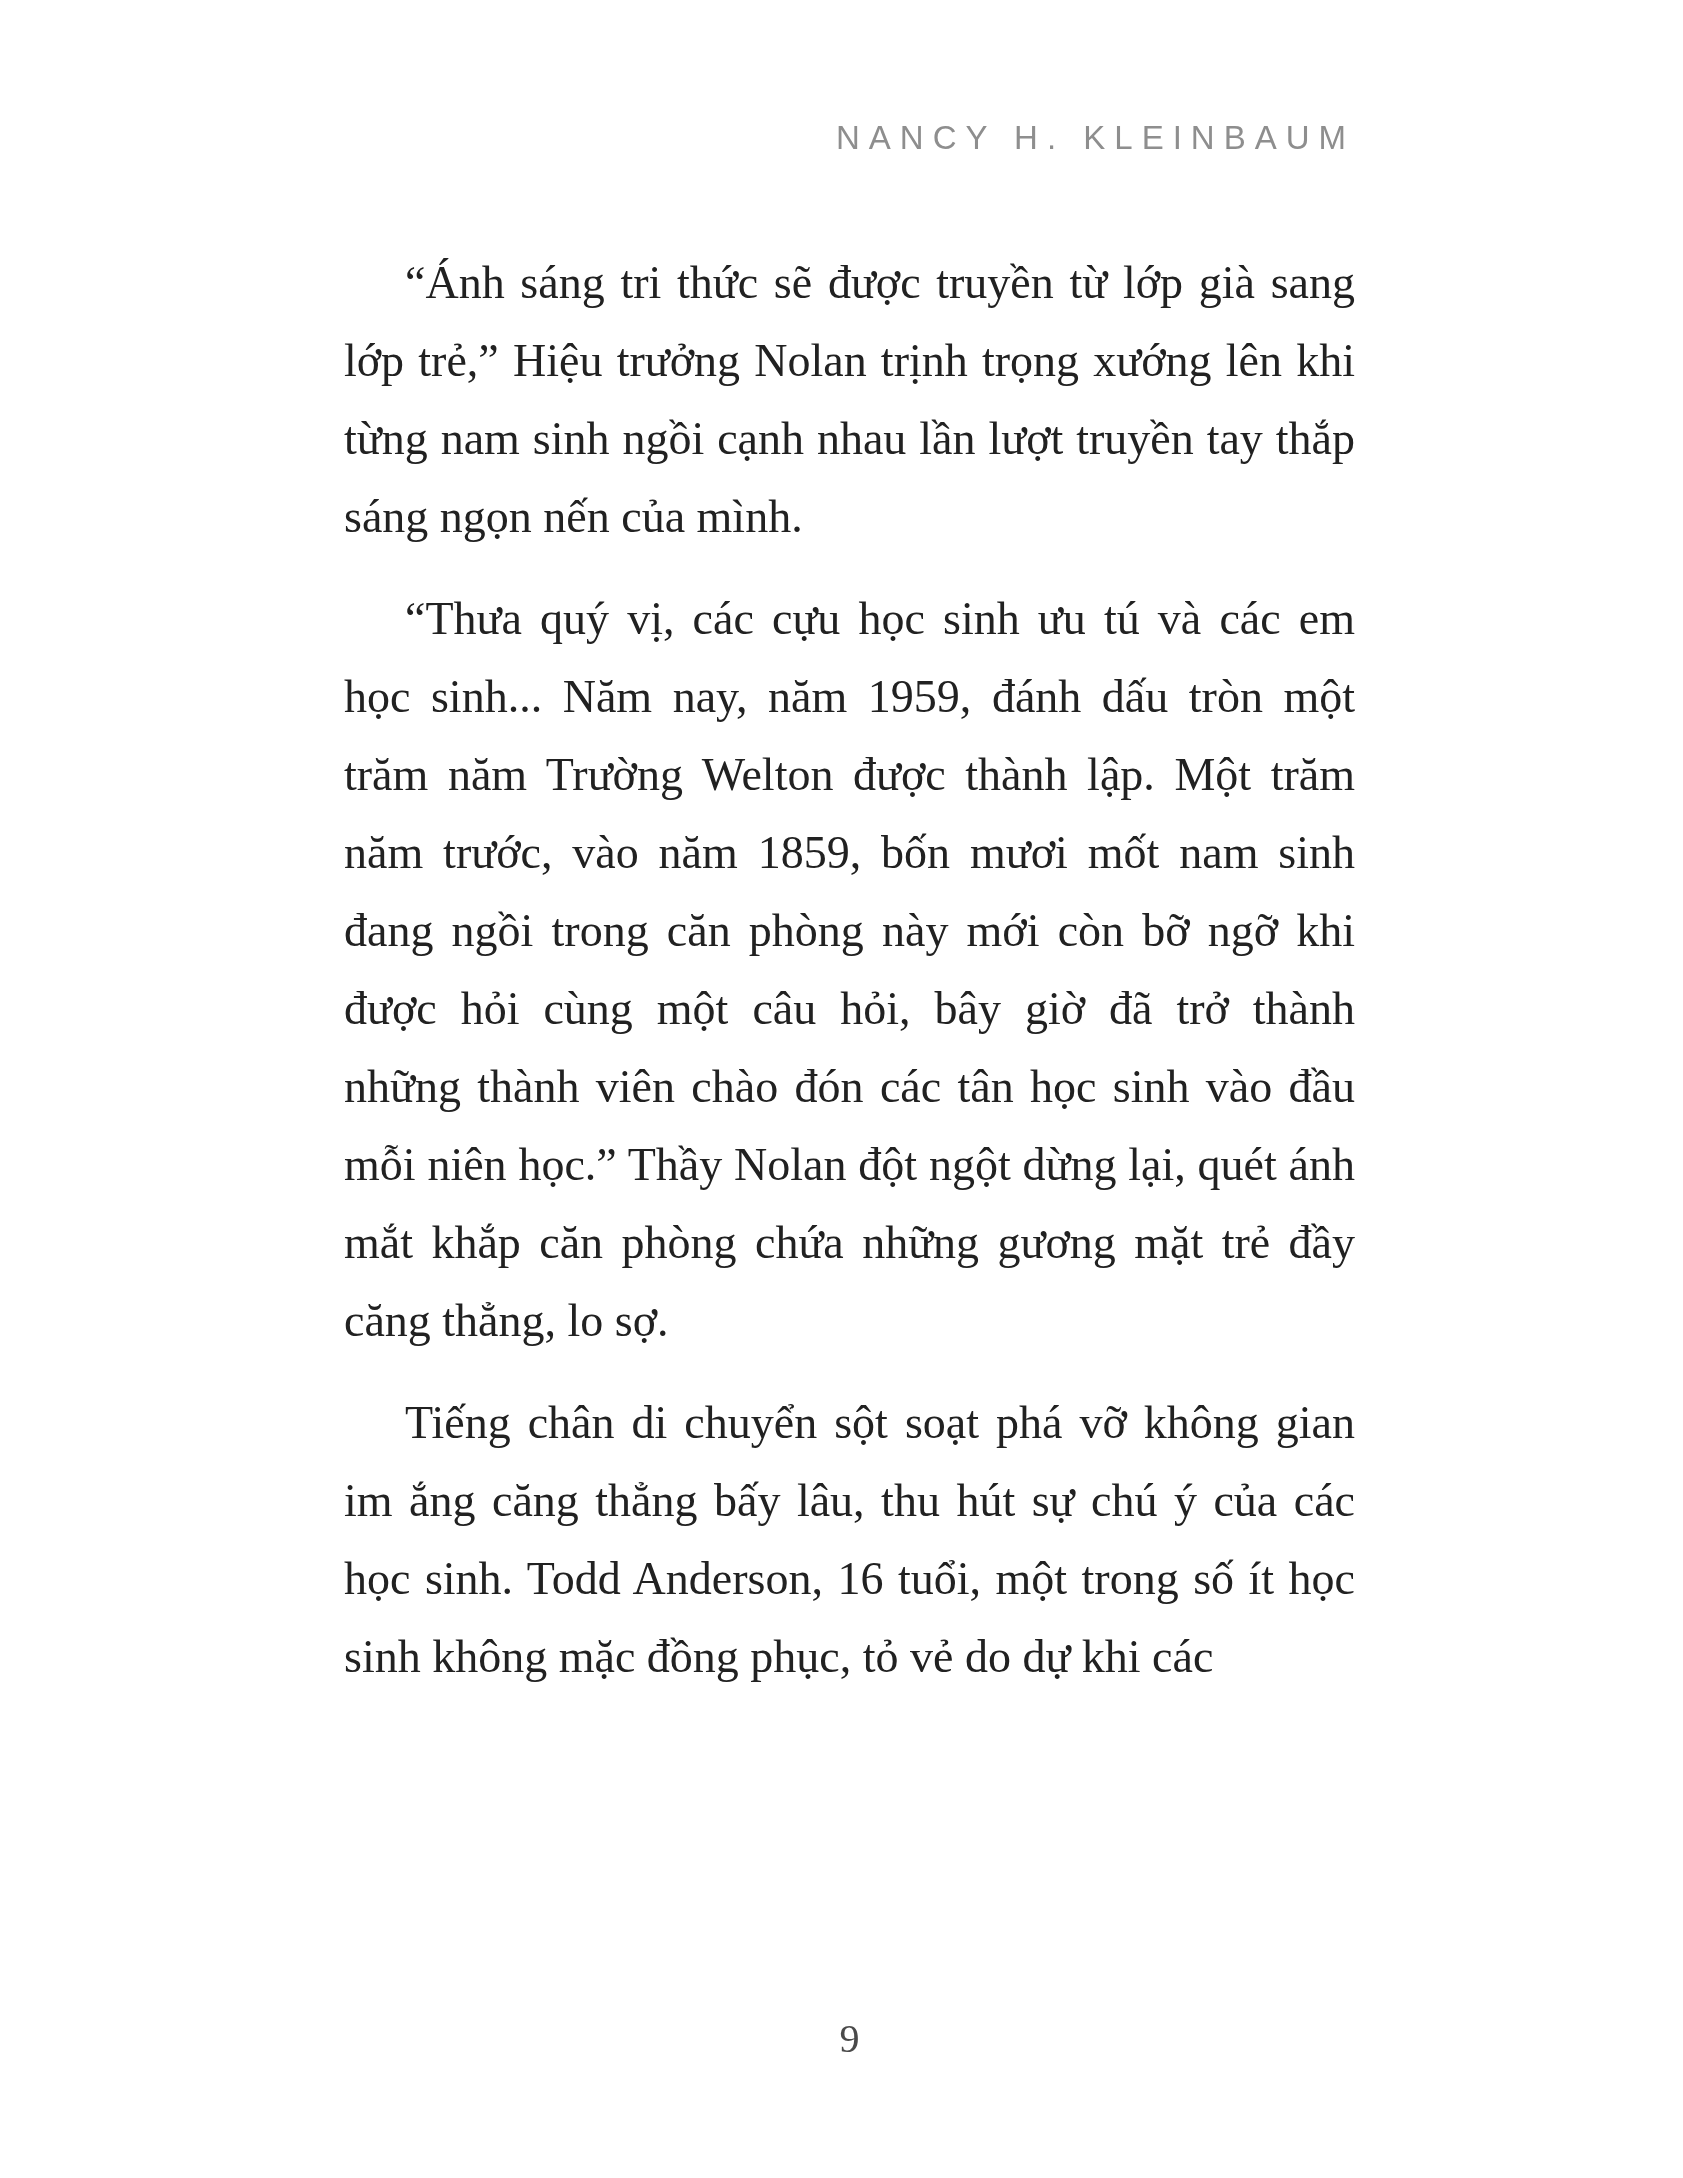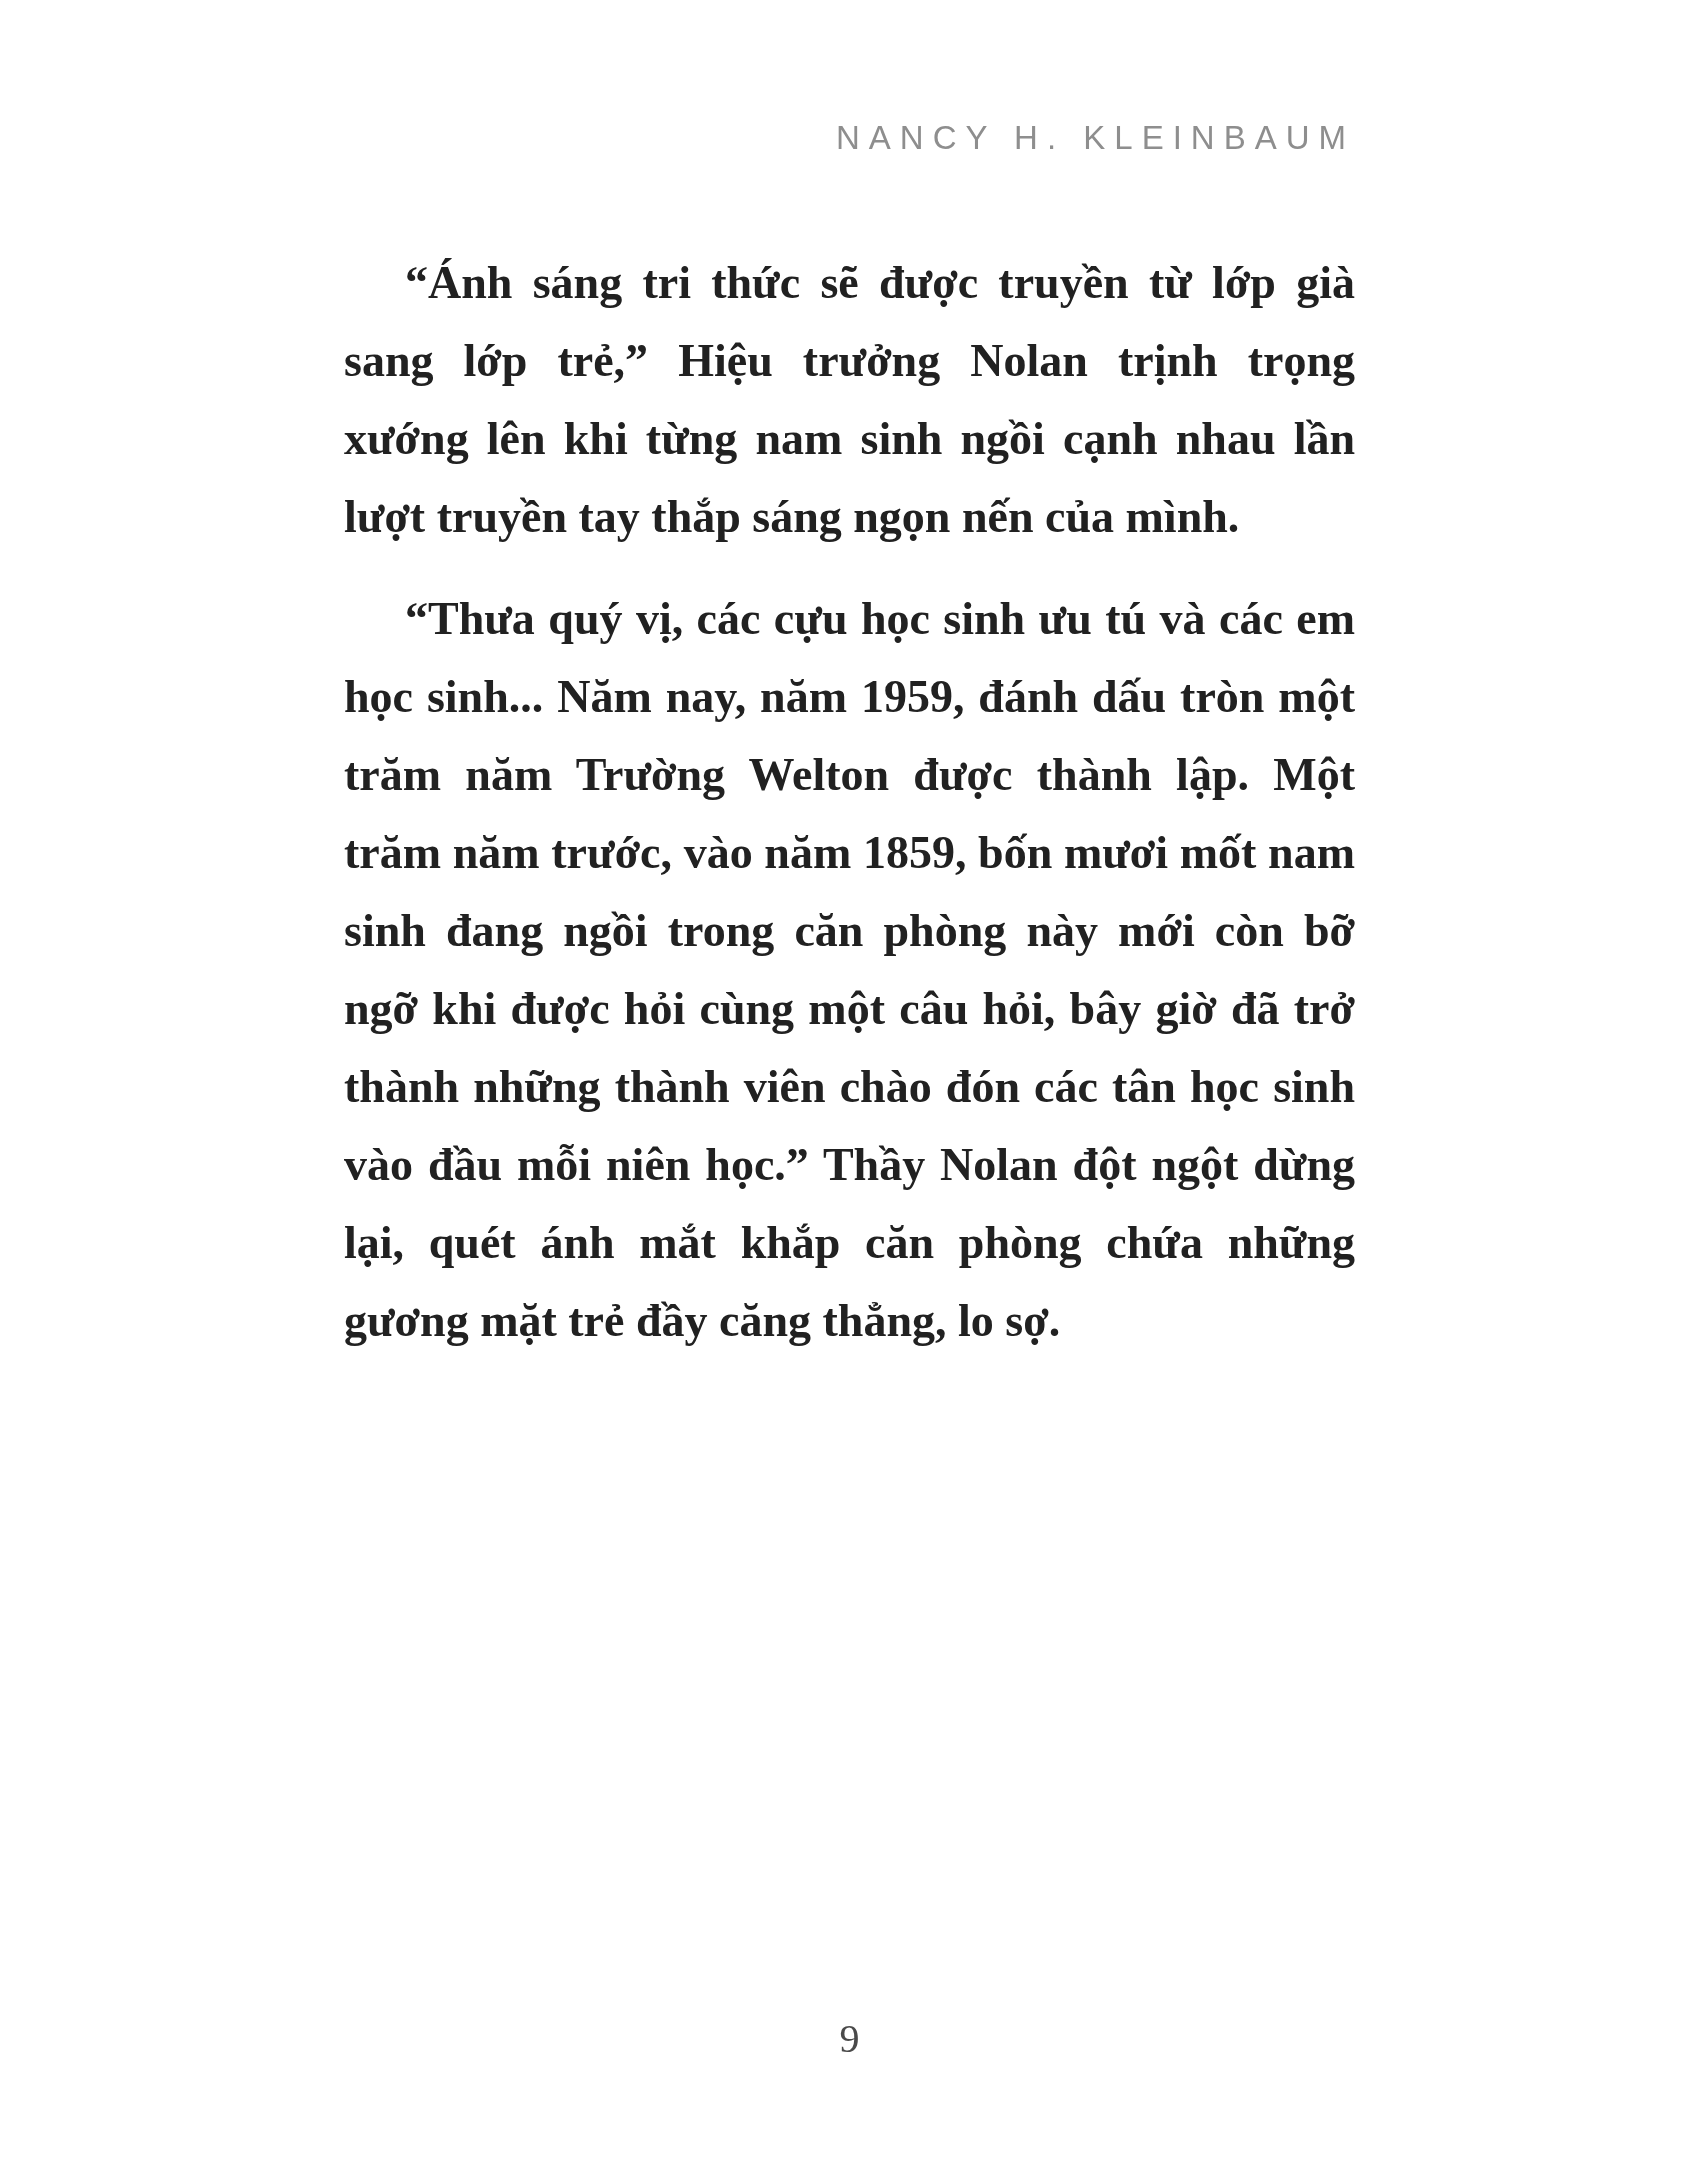--- a/index.html
+++ b/index.html
@@ -35,38 +35,38 @@
     margin-top: 87px;
   }
   .body-text p {
     margin: 0 0 24px 0;
     font-size: 46px;
     line-height: 78px;
     color: #212121;
     text-align: justify;
     text-indent: 61px;
     text-justify: inter-word;
-    font-weight: bold;
   }
   .page-number {
     position: absolute;
     left: 344px;
     top: 2015px;
     width: 1011px;
     text-align: center;
     font-size: 40px;
     color: #4a4a4a;
   }
 </style>
 </head>
 <body>
 
 <div class="page">
   <div class="content">
     <div class="running-header">NANCY H. KLEINBAUM</div>
     <div class="body-text">
       <p>“Ánh sáng tri thức sẽ được truyền từ lớp già sang lớp trẻ,” Hiệu trưởng Nolan trịnh trọng xướng lên khi từng nam sinh ngồi cạnh nhau lần lượt truyền tay thắp sáng ngọn nến của mình.</p>
       <p>“Thưa quý vị, các cựu học sinh ưu tú và các em học sinh... Năm nay, năm 1959, đánh dấu tròn một trăm năm Trường Welton được thành lập. Một trăm năm trước, vào năm 1859, bốn mươi mốt nam sinh đang ngồi trong căn phòng này mới còn bỡ ngỡ khi được hỏi cùng một câu hỏi, bây giờ đã trở thành những thành viên chào đón các tân học sinh vào đầu mỗi niên học.” Thầy Nolan đột ngột dừng lại, quét ánh mắt khắp căn phòng chứa những gương mặt trẻ đầy căng thẳng, lo sợ.</p>
+      <p>Tiếng chân di chuyển sột soạt phá vỡ không gian im ắng căng thẳng bấy lâu, thu hút sự chú ý của các học sinh. Todd Anderson, 16 tuổi, một trong số ít học sinh không mặc đồng phục, tỏ vẻ do dự khi các</p>
     </div>
   </div>
   <div class="page-number">9</div>
 </div>
 
 
 </body></html>

